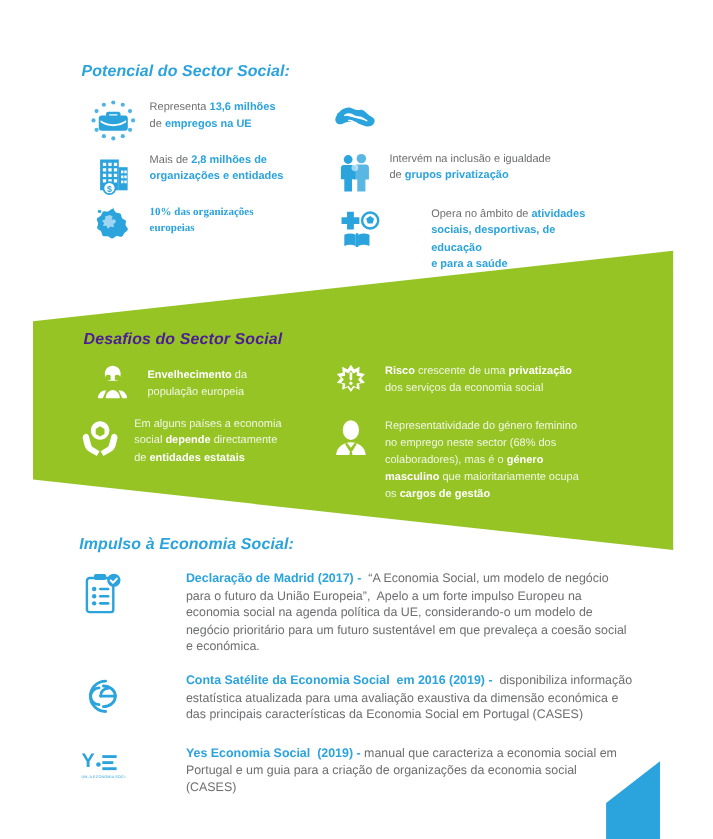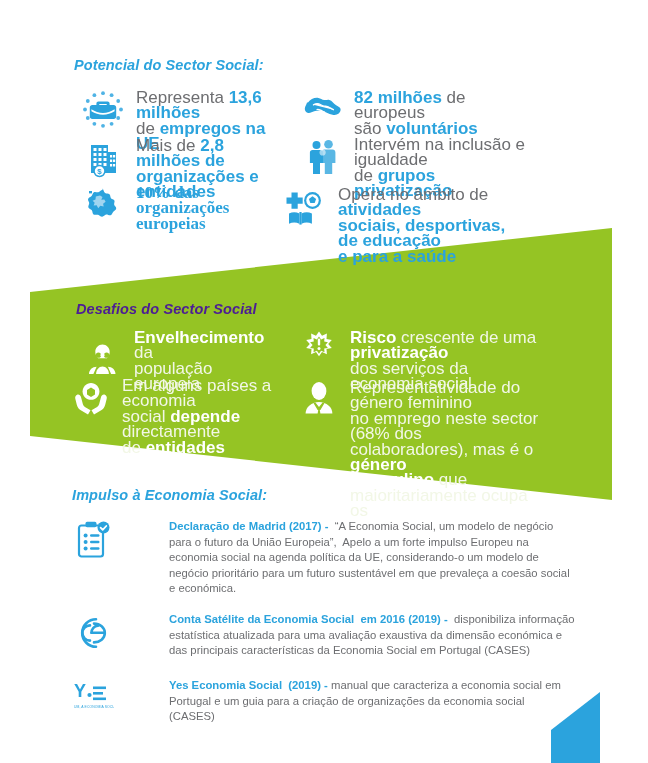--- a/index.html
+++ b/index.html
@@ -20,21 +20,21 @@
   }
   .title-blue{color:#2ba3dd;}
   .title-white{color:#4c1d95;}
 
   .item{position:absolute;display:flex;align-items:flex-start;}
   .item .ico{
     flex:0 0 auto;display:block;
     margin-right:10px;
   }
   .item .txt{
-    font-size:17px;line-height:15.4px;
+    font-size:10px;line-height:15.4px;
   }
   .txt b{font-weight:bold;}
 
   
   .blue-item .txt{color:#6d6e71;}
   .blue-item .txt b{color:#2ba3dd;}
   .blue-item .txt .allblue{color:#2ba3dd;font-weight:bold;}
 
   
   .green-item .txt{color:#f2f7e6;}
@@ -124,43 +124,40 @@
     <span class="ico">
       <svg width="40" height="36" viewBox="0 0 40 36">
         <g fill="#2ba3dd">
           <path d="M4 12.5c2.5-3.3 6.6-5.4 10.5-4.6 2 .4 3.6 1.8 5.6 2.1 1.8.3 3.6-.6 5.3-.1 2.6.7 4.2 3.4 6.4 5 1.5 1.1 3.5 1.6 4.4 3.2 1 1.8.1 4.2-1.5 5.5-1.7 1.4-4.1 1.5-6.2 1.1-3.9-.8-7.4-3.2-11.3-4-2.3-.5-4.8-.2-7 .6-2 .7-3.9 2-6 1.7-2-.3-3.5-2.3-3.4-4.3.1-2.2 1.8-4 2.2-6.2z"></path>
           <path fill="#ffffff" d="M9.5 14.8c1.6-1 3.6-1.4 5.4-.9 1.5.4 2.7 1.5 4.1 2 1.5.5 3.1.3 4.6.7 2.1.6 3.8 2.2 5.8 3.1" stroke="#ffffff" stroke-width="1.4" stroke-linecap="round"></path>
           <path fill="#ffffff" d="M13 19.5c1.2-.3 2.4.1 3.5.6 1.4.6 2.7 1.5 4.1 2" stroke="#ffffff" stroke-width="1.2" stroke-linecap="round"></path>
           <path fill="#ffffff" d="M11 23c1.1-.1 2.1.4 3.1.9 1.1.5 2.2 1.2 3.4 1.5" stroke="#ffffff" stroke-width="1.2" stroke-linecap="round"></path>
         </g>
       </svg>
     </span>
-    <span class="txt">
-      <b>82 milhões</b> de europeus<br>são <b>voluntários</b>
-    </span>
   </div>
 
   <div class="item blue-item" style="left:304px;top:107px;width:225px;">
     <span class="ico">
       <svg width="40" height="40" viewBox="0 0 40 40">
         <g fill="#2ba3dd">
           <circle cx="12.5" cy="8" r="4"></circle>
           <path d="M8.5 13h8c1.5 0 2.6 1.2 2.6 2.6V26h-3.1v11h-7V26H5.9V15.6C5.9 14.2 7 13 8.5 13z"></path>
           <circle cx="24.5" cy="7.2" r="4.3" opacity=".78"></circle>
           <path opacity=".78" d="M20.3 12.6h8.4c1.5 0 2.7 1.2 2.7 2.7v10.8h-3.2V37h-7.4V26.1h-3.2V15.3c0-1.5 1.2-2.7 2.7-2.7z"></path>
           <circle cx="18.6" cy="15.5" r="3.1" fill="#ffffff" opacity=".55"></circle>
         </g>
       </svg>
     </span>
     <span class="txt">
       Intervém na inclusão e igualdade<br>de <b>grupos privatização</b>
     </span>
   </div>
 
-  <div class="item blue-item" style="left:284px;top:157px;width:245px;">
+  <div class="item blue-item" style="left:308px;top:157px;width:245px;gap:30px;">
     <span class="ico">
       <svg width="44" height="42" viewBox="0 0 44 42">
         <g fill="#2ba3dd">
           <path d="M7.5 5.5h6.2v5h5v6.2h-5v5H7.5v-5h-5V10.5h5z"></path>
           <circle cx="28.5" cy="13.5" r="8.4"></circle>
           <circle cx="28.5" cy="13.5" r="6.2" fill="#ffffff"></circle>
           <path d="M28.5 9.3l3.6 2.6-1.4 4.2h-4.4l-1.4-4.2z"></path>
           <path d="M5 26.5c3.4-1.6 7-1.6 10.4 0v10.2c-3.4-1.6-7-1.6-10.4 0V26.5z"></path>
           <path d="M17.5 26.5c3.4-1.6 7-1.6 10.4 0v10.2c-3.4-1.6-7-1.6-10.4 0V26.5z"></path>
           <rect x="15.4" y="25" width="2.2" height="12.6"></rect>

